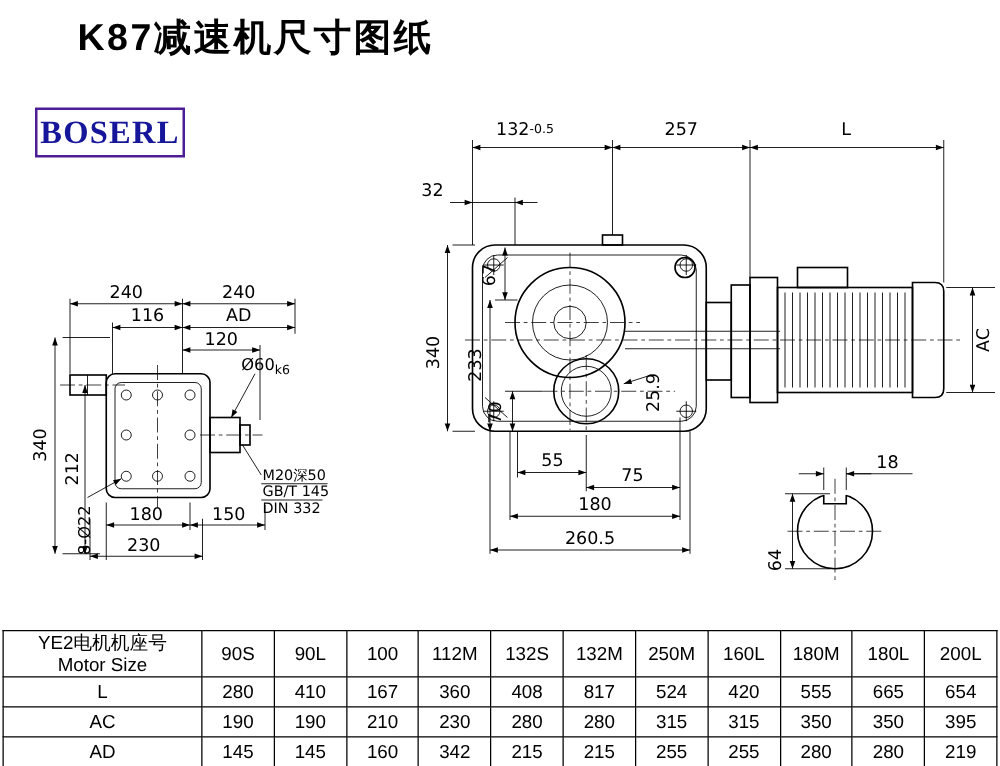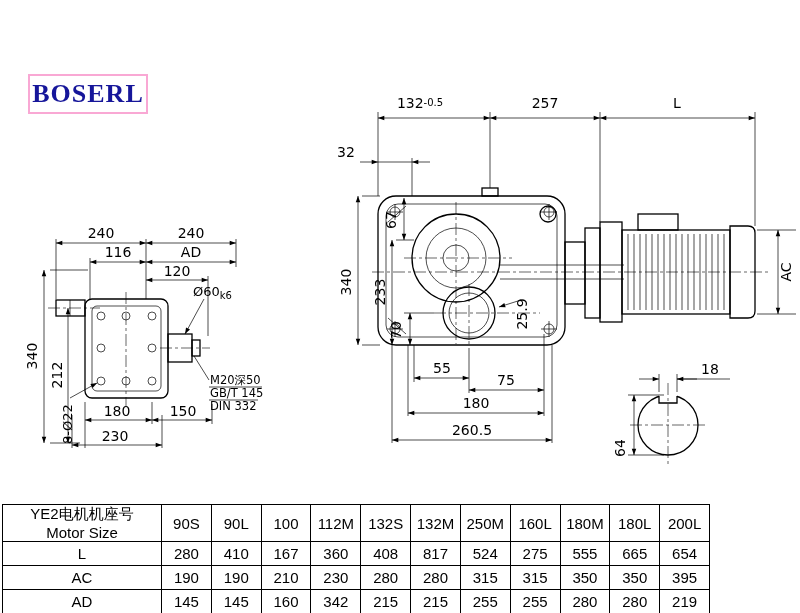--- a/index.html
+++ b/index.html
@@ -1,45 +1,46 @@
 <!DOCTYPE html>
 <html><head>
 <meta charset="utf-8">
 <style>
   html,body{margin:0;padding:0;background:#fff;}
   #stage{position:relative;width:800px;height:613px;background:#fff;overflow:hidden;
          font-family:"Liberation Sans",sans-serif;color:#000;}
   .page-title{position:absolute;left:62px;top:10px;font-size:30px;font-weight:700;
               letter-spacing:2px;color:#000;}
-  .brand-box{position:absolute;left:28px;top:74px;width:116px;height:36px;
-             border:2px solid #f9a8d4;box-shadow:0 0 0 1px #fff inset;
+  .brand-box{position:absolute;left:28px;top:86px;width:116px;height:36px;
+             border:2px solid #4c1d95;box-shadow:0 0 0 1px #fff inset;
              display:flex;align-items:center;justify-content:center;}
   .brand-text{font-family:"Liberation Serif",serif;font-weight:700;font-size:26px;
               color:#16169a;letter-spacing:1px;}
   svg{position:absolute;left:0;top:0;}
   .ol{fill:none;stroke:#000;stroke-width:1.3;}
   .thin{fill:none;stroke:#000;stroke-width:0.7;}
   .cl{fill:none;stroke:#000;stroke-width:0.6;stroke-dasharray:12 3 3 3;}
   .dline{fill:none;stroke:#000;stroke-width:0.7;}
   .dtxt{font-family:"DejaVu Sans",sans-serif;font-size:14px;fill:#000;}
   .note{font-family:"DejaVu Sans",sans-serif;font-size:11.5px;fill:#000;}
   .tol{font-size:10px;}
-  .size-table{position:absolute;left:2px;top:504px;width:708px;border-collapse:collapse;
+  .size-table{position:absolute;left:2px;top:504px;width:796px;border-collapse:collapse;
               table-layout:fixed;font-size:15px;}
   .size-table th,.size-table td{border:1px solid #000;text-align:center;padding:0;
               font-weight:400;background:#fff;}
   .size-table th{height:34px;}
   .size-table td{height:23px;}
   .size-table .label-col{width:158px;}
 </style>
 </head>
 <body>
 
 <div id="stage">
 
+  <div class="page-title">K87减速机尺寸图纸</div>
   <div class="brand-box">
     <span class="brand-text">BOSERL</span>
   </div>
 
   <svg width="800" height="500" viewBox="0 0 800 500">
     <defs>
       <marker id="arw" markerWidth="10" markerHeight="8" refX="9.5" refY="4" orient="auto-start-reverse">
         <path d="M0.5,0.8 L9.5,4 L0.5,7.2 z" fill="#000"></path>
       </marker>
       <pattern id="hatch" width="6" height="6" patternUnits="userSpaceOnUse" patternTransform="rotate(45)">
@@ -253,21 +254,21 @@
     <tbody id="body-rows">
         <tr>
           <td class="label-col">L</td>
           <td>280</td>
           <td>410</td>
           <td>167</td>
           <td>360</td>
           <td>408</td>
           <td>817</td>
           <td>524</td>
-          <td>275</td>
+          <td>420</td>
           <td>555</td>
           <td>665</td>
           <td>654</td>
         </tr>
         <tr>
           <td class="label-col">AC</td>
           <td>190</td>
           <td>190</td>
           <td>210</td>
           <td>230</td>

